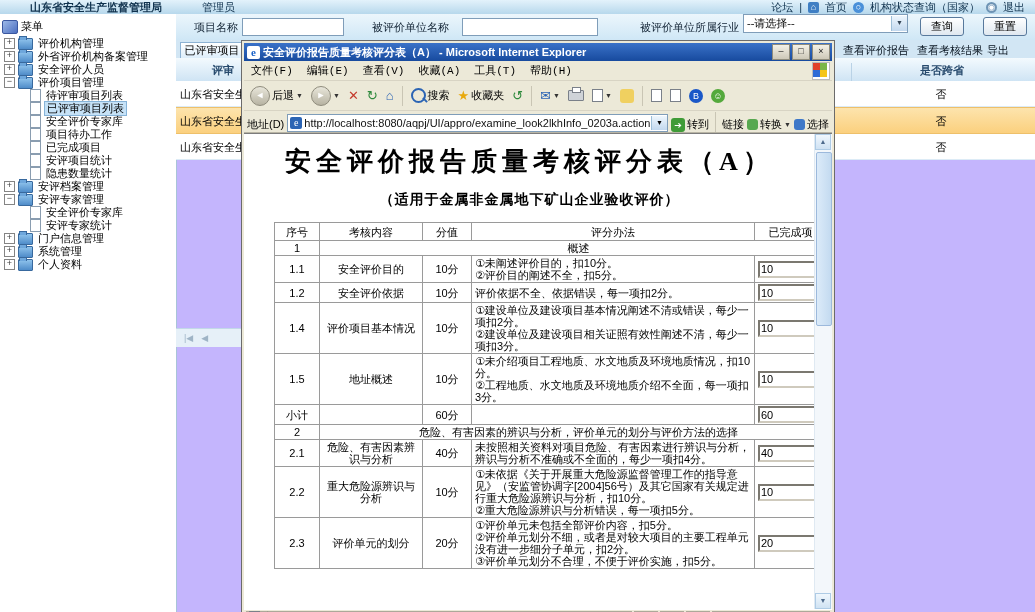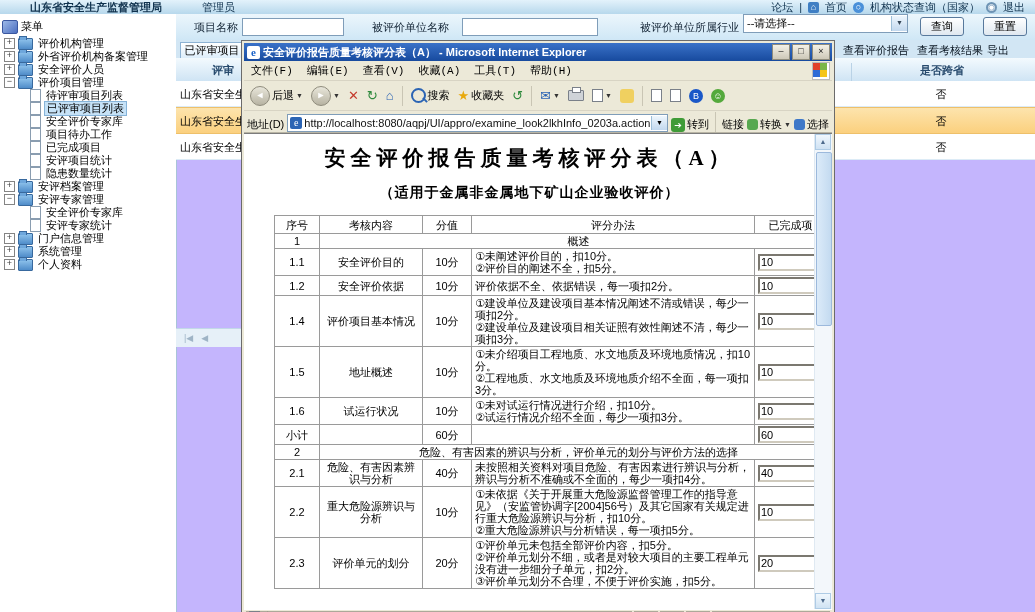--- a/index.html
+++ b/index.html
@@ -103,21 +103,21 @@
   .go-btn{display:flex;align-items:center;gap:2px;cursor:pointer;}
   .go-ic{width:14px;height:14px;background:#3f9b37;border-radius:3px;color:#fff;text-align:center;line-height:14px;font-size:9px;}
   .pcontent{position:relative;background:#fff;height:475px;overflow:hidden;border-top:1px solid #7c7c7c;}
   .doc{position:absolute;left:0;top:0;right:17px;bottom:0;overflow:hidden;}
   .vscroll{position:absolute;right:0;top:0;bottom:0;width:17px;background:#f3f7fb;border-left:1px solid #dfe9f2;}
   .varrow{position:absolute;left:0;width:16px;height:16px;background:linear-gradient(180deg,#f0f7fd,#cfe2f3);
           border:1px solid #aecbe5;box-sizing:border-box;text-align:center;line-height:14px;font-size:7px;color:#4d6a8c;cursor:pointer;}
   .vthumb{position:absolute;left:1px;top:18px;width:14px;height:172px;background:linear-gradient(90deg,#dcebf9,#c3daf0);
           border:1px solid #9cb9dc;border-radius:2px;cursor:pointer;}
   .doc-title{margin-top:10px;text-align:center;font-family:"Liberation Serif","DejaVu Serif",serif;
-             font-size:21px;font-weight:bold;letter-spacing:5px;}
+             font-size:26px;font-weight:bold;letter-spacing:5px;}
   .doc-sub{margin-top:12px;text-align:center;font-family:"Liberation Serif","DejaVu Serif",serif;
            font-size:14px;font-weight:bold;letter-spacing:1px;}
   table.stbl{border-collapse:collapse;table-layout:fixed;width:528px;margin:13px 0 0 30px;}
   .stbl td{border:1px solid #9a9a9a;padding:1px 3px;font-size:11px;line-height:12px;vertical-align:middle;}
   .stbl .th{text-align:center;height:15px;}
   .c0{width:38px;text-align:center;}
   .c1{width:96px;text-align:center;}
   .c2{width:42px;text-align:center;}
   .c3{width:276px;text-align:left;white-space:pre-line;}
   .c4{width:76px;}
@@ -432,28 +432,20 @@
               </tr>
               <tr>
                 <td class="c0">1.5</td>
                 <td class="c1">地址概述</td>
                 <td class="c2">10分</td>
                 <td class="c3">①未介绍项目工程地质、水文地质及环境地质情况，扣10分。
 ②工程地质、水文地质及环境地质介绍不全面，每一项扣3分。</td>
                 <td class="c4"><input class="score-input" value="10" style=""></td>
               </tr>
               <tr>
-                <td class="c0">1.6</td>
-                <td class="c1">试运行状况</td>
-                <td class="c2">10分</td>
-                <td class="c3">①未对试运行情况进行介绍，扣10分。
-②试运行情况介绍不全面，每少一项扣3分。</td>
-                <td class="c4"><input class="score-input" value="10" style=""></td>
-              </tr>
-              <tr>
                 <td class="c0">小计</td>
                 <td class="c1"></td>
                 <td class="c2">60分</td>
                 <td class="c3"></td>
                 <td class="c4"><input class="score-input" value="60" style=""></td>
               </tr>
               <tr>
                 <td class="c0">2</td>
                 <td class="sec" colspan="4">危险、有害因素的辨识与分析，评价单元的划分与评价方法的选择</td>
               </tr>

